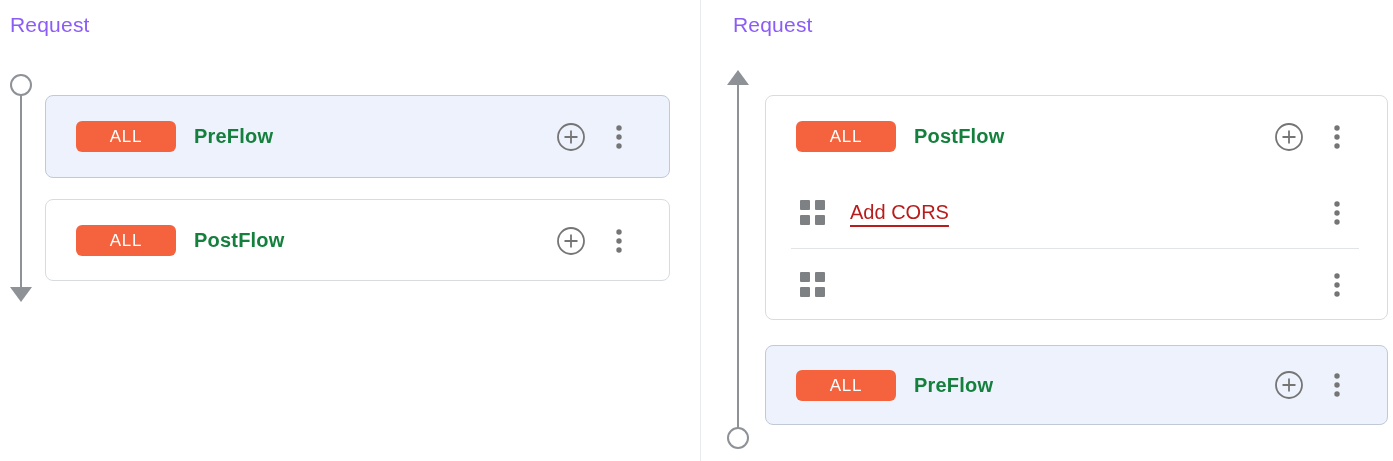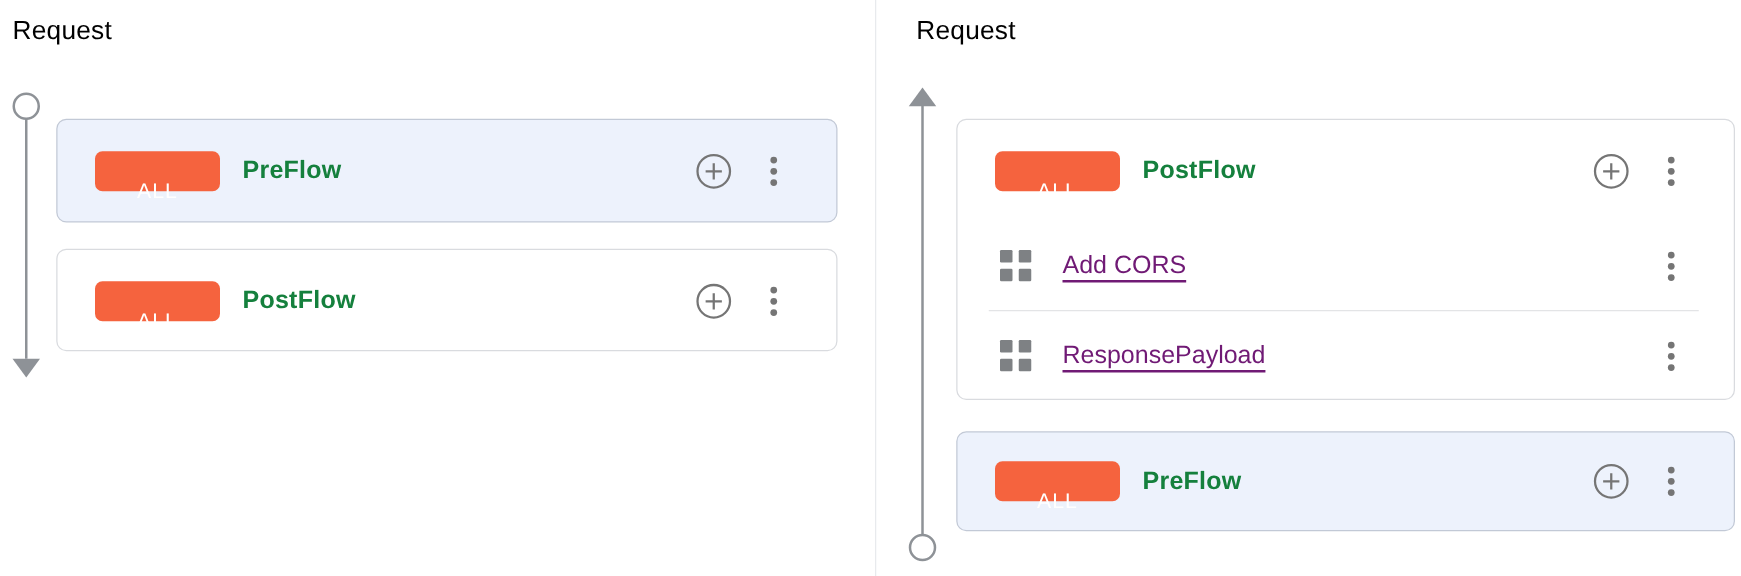--- a/index.html
+++ b/index.html
@@ -4,21 +4,21 @@
 <style>
   html,body{margin:0;padding:0;background:#fff;}
   .canvas{
     position:relative;width:1393px;height:461px;background:#fff;overflow:hidden;
     font-family:"Liberation Sans",sans-serif;color:#202124;
   }
   .panel{position:absolute;top:0;height:461px;}
   .panel-request{left:0;width:700px;}
   .panel-response{left:701px;width:692px;}
   .panel-divider{position:absolute;left:700px;top:0;width:1px;height:461px;background:#E8EAED;}
-  .panel-title{position:absolute;top:13px;margin:0;font-size:21px;font-weight:400;color:#000000;letter-spacing:.2px;}
+  .panel-title{position:absolute;top:13px;margin:0;font-size:21px;font-weight:400;color:#8b5cf6;letter-spacing:.2px;}
   .panel-request .panel-title{left:10px;}
   .panel-response .panel-title{left:32px;}
 
   
   .tl-circle{position:absolute;width:22px;height:22px;border:2px solid #8E9297;border-radius:50%;
     background:#fff;box-sizing:border-box;}
   .tl-line{position:absolute;width:2px;background:#8E9297;}
   .tl-arrow{position:absolute;width:0;height:0;border-left:11px solid transparent;border-right:11px solid transparent;}
   .tl-arrow.down{border-top:15px solid #8E9297;}
   .tl-arrow.up{border-bottom:15px solid #8E9297;}
@@ -35,29 +35,29 @@
   .flow-card.selected{background:#EDF2FC;border-color:#C2C9D6;}
   .panel-request .flow-card{left:45px;width:625px;}
   .panel-response .flow-card{left:64px;width:623px;}
   .card-req-0{top:95px;height:83px;}
   .card-req-1{top:199px;height:82px;}
   .card-res-0{top:95px;height:225px;}
   .card-res-1{top:345px;height:80px;}
 
   .flow-header{display:flex;align-items:center;height:81px;padding:0 46px 0 30px;}
   .badge{min-width:100px;height:31px;line-height:31px;background:#F5633E;color:#fff;border-radius:6px;
-    text-align:center;font-size:17px;letter-spacing:.8px;box-sizing:border-box;padding:16px 10px;}
+    text-align:center;font-size:17px;letter-spacing:.8px;box-sizing:border-box;padding:0 10px;}
   .flow-name{margin-left:18px;font-size:20px;font-weight:700;color:#15803d;letter-spacing:.2px;}
   .icon-cluster{margin-left:auto;display:flex;align-items:center;gap:29px;}
   .icon-btn{background:none;border:none;margin:0;padding:0;cursor:pointer;display:flex;
     align-items:center;justify-content:center;line-height:0;}
 
   
   .policy-row{display:flex;align-items:center;height:71px;padding:0 46px 0 33px;}
-  .policy-link{margin-left:23px;font-size:20px;color:#701a75;text-decoration:underline;
+  .policy-link{margin-left:23px;font-size:20px;color:#b91c1c;text-decoration:underline;
     text-underline-offset:6px;text-decoration-thickness:1.5px;cursor:pointer;}
   .policy-divider{height:1px;background:#E3E4E6;margin:0 28px 0 25px;}
 </style>
 </head>
 <body>
 
 <div class="canvas">
 
   <section class="panel panel-request">
     <h2 class="panel-title">Request</h2>
@@ -166,21 +166,20 @@
 
       <div class="policy-row">
         <span class="icon-btn">
           <svg width="28" height="28" viewBox="0 0 28 28">
             <rect x="1" y="1" width="10" height="10" rx="1" fill="#7E8184"></rect>
             <rect x="16" y="1" width="10" height="10" rx="1" fill="#7E8184"></rect>
             <rect x="1" y="16" width="10" height="10" rx="1" fill="#7E8184"></rect>
             <rect x="16" y="16" width="10" height="10" rx="1" fill="#7E8184"></rect>
           </svg>
         </span>
-        <a class="policy-link">ResponsePayload</a>
         <span class="icon-cluster">
           <button class="icon-btn">
             <svg width="8" height="28" viewBox="0 0 8 28">
               <circle cx="4" cy="5" r="2.7" fill="#757575"></circle>
                 <circle cx="4" cy="14" r="2.7" fill="#757575"></circle>
                 <circle cx="4" cy="23" r="2.7" fill="#757575"></circle>
             </svg>
           </button>
         </span>
       </div>

